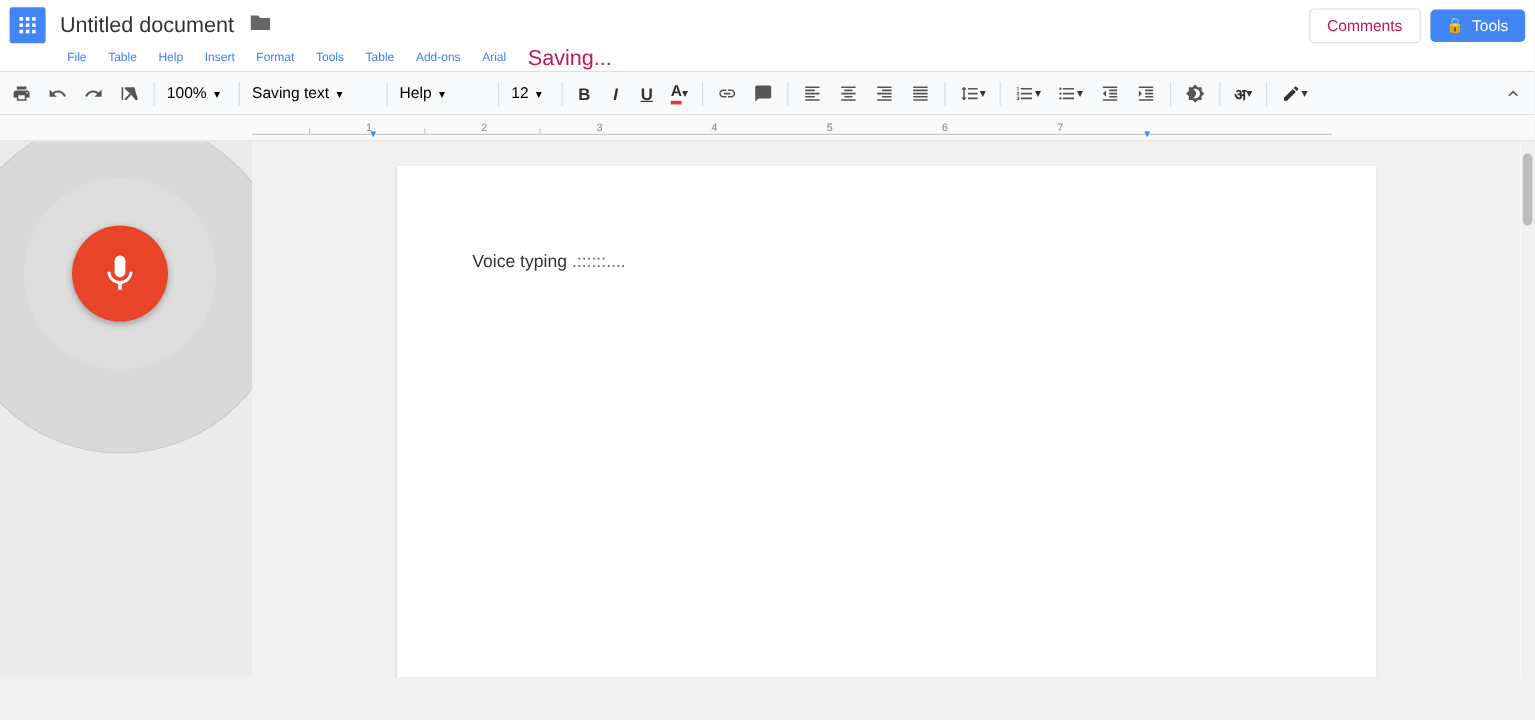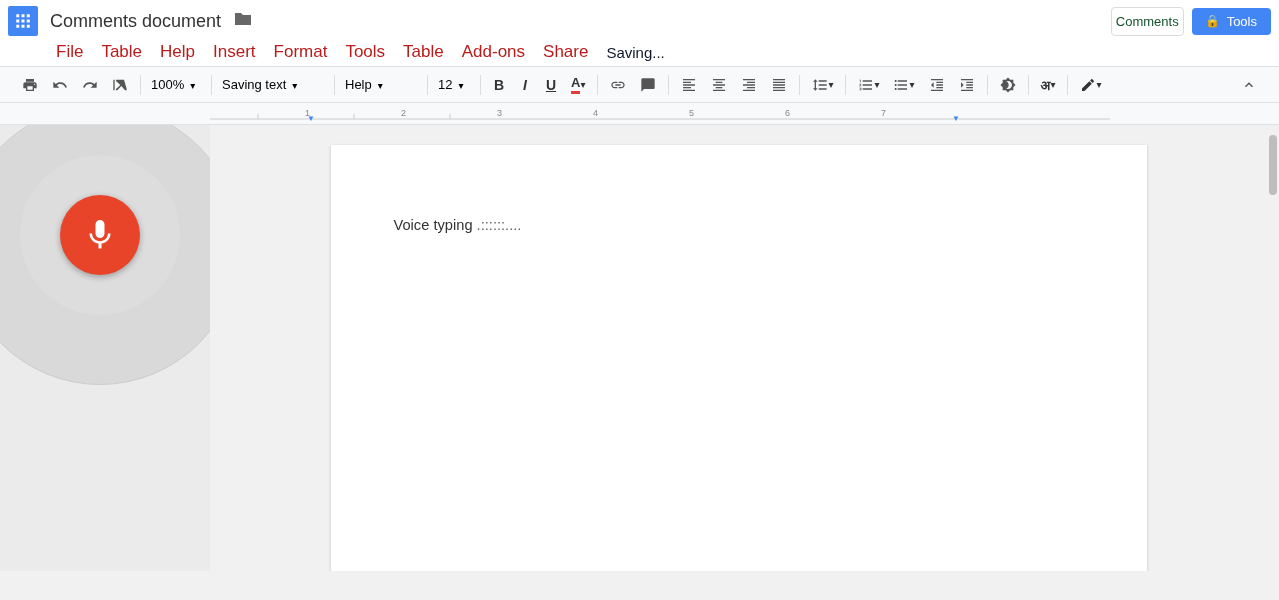--- a/index.html
+++ b/index.html
@@ -48,27 +48,27 @@
     }
 
     #header-right {
       margin-left: auto;
       display: flex;
       align-items: center;
       gap: 8px;
     }
 
     #comments-btn {
-      padding: 6px 4px;
+      padding: 6px 14px;
       border: 1px solid #dadce0;
       background: #fff;
       border-radius: 4px;
       cursor: pointer;
       font-size: 13px;
-      color: #14532d;
+      color: #be185d;
     }
 
     #share-btn {
       padding: 6px 14px;
       background: #4285f4;
       color: white;
       border: none;
       border-radius: 4px;
       cursor: pointer;
       font-size: 13px;
@@ -81,37 +81,37 @@
       display: flex;
       align-items: center;
       padding: 0 8px 0 48px;
       gap: 2px;
     }
 
     .menu-item {
       padding: 4px 8px;
       border-radius: 2px;
       cursor: pointer;
-      font-size: 17px;
-      color: #b91c1c;
+      font-size: 10px;
+      color: #3b82f6;
     }
 
     #saving-text {
-      font-size: 15px;
-      color: #0f172a;
+      font-size: 18px;
+      color: #be185d;
       margin-left: 8px;
     }
 
     
     #toolbar {
       background: #f8f9fa;
       border-bottom: 1px solid #e0e0e0;
       display: flex;
       align-items: center;
-      padding: 4px 16px;
+      padding: 4px 4px;
       gap: 2px;
       flex-wrap: nowrap;
       overflow: hidden;
     }
 
     .toolbar-btn {
       padding: 4px 6px;
       border: none;
       background: transparent;
       border-radius: 2px;
@@ -311,21 +311,21 @@
         <rect x="10" y="3" width="4" height="4"></rect>
         <rect x="17" y="3" width="4" height="4"></rect>
         <rect x="3" y="10" width="4" height="4"></rect>
         <rect x="10" y="10" width="4" height="4"></rect>
         <rect x="17" y="10" width="4" height="4"></rect>
         <rect x="3" y="17" width="4" height="4"></rect>
         <rect x="10" y="17" width="4" height="4"></rect>
         <rect x="17" y="17" width="4" height="4"></rect>
       </svg>
     </div>
-    <div id="doc-title">Comments document</div>
+    <div id="doc-title">Untitled document</div>
     <span id="folder-icon">
       <svg width="20" height="16" viewBox="0 0 20 16" fill="#666">
         <path d="M2 2h6l2 2h8v10H2V2z"></path>
       </svg>
     </span>
     <div id="header-right">
       <button id="comments-btn">Comments</button>
       <button id="share-btn">
         <span id="lock-icon">🔒</span>
         <span>Tools</span>
@@ -334,21 +334,21 @@
   </div>
   <div id="menu-row">
     <span class="menu-item">File</span>
     <span class="menu-item">Table</span>
     <span class="menu-item">Help</span>
     <span class="menu-item">Insert</span>
     <span class="menu-item">Format</span>
     <span class="menu-item">Tools</span>
     <span class="menu-item">Table</span>
     <span class="menu-item">Add-ons</span>
-    <span class="menu-item">Share</span>
+    <span class="menu-item">Arial</span>
     <span id="saving-text">Saving...</span>
   </div>
 </div>
 
 <div id="toolbar">
 
   <button class="toolbar-btn">
     <svg width="16" height="16" viewBox="0 0 24 24" fill="#555">
         <path d="M19 8H5c-1.66 0-3 1.34-3 3v6h4v4h12v-4h4v-6c0-1.66-1.34-3-3-3zm-3 11H8v-5h8v5zm3-7c-.55 0-1-.45-1-1s.45-1 1-1 1 .45 1 1-.45 1-1 1zm-1-9H6v4h12V3z"></path>
       </svg>

